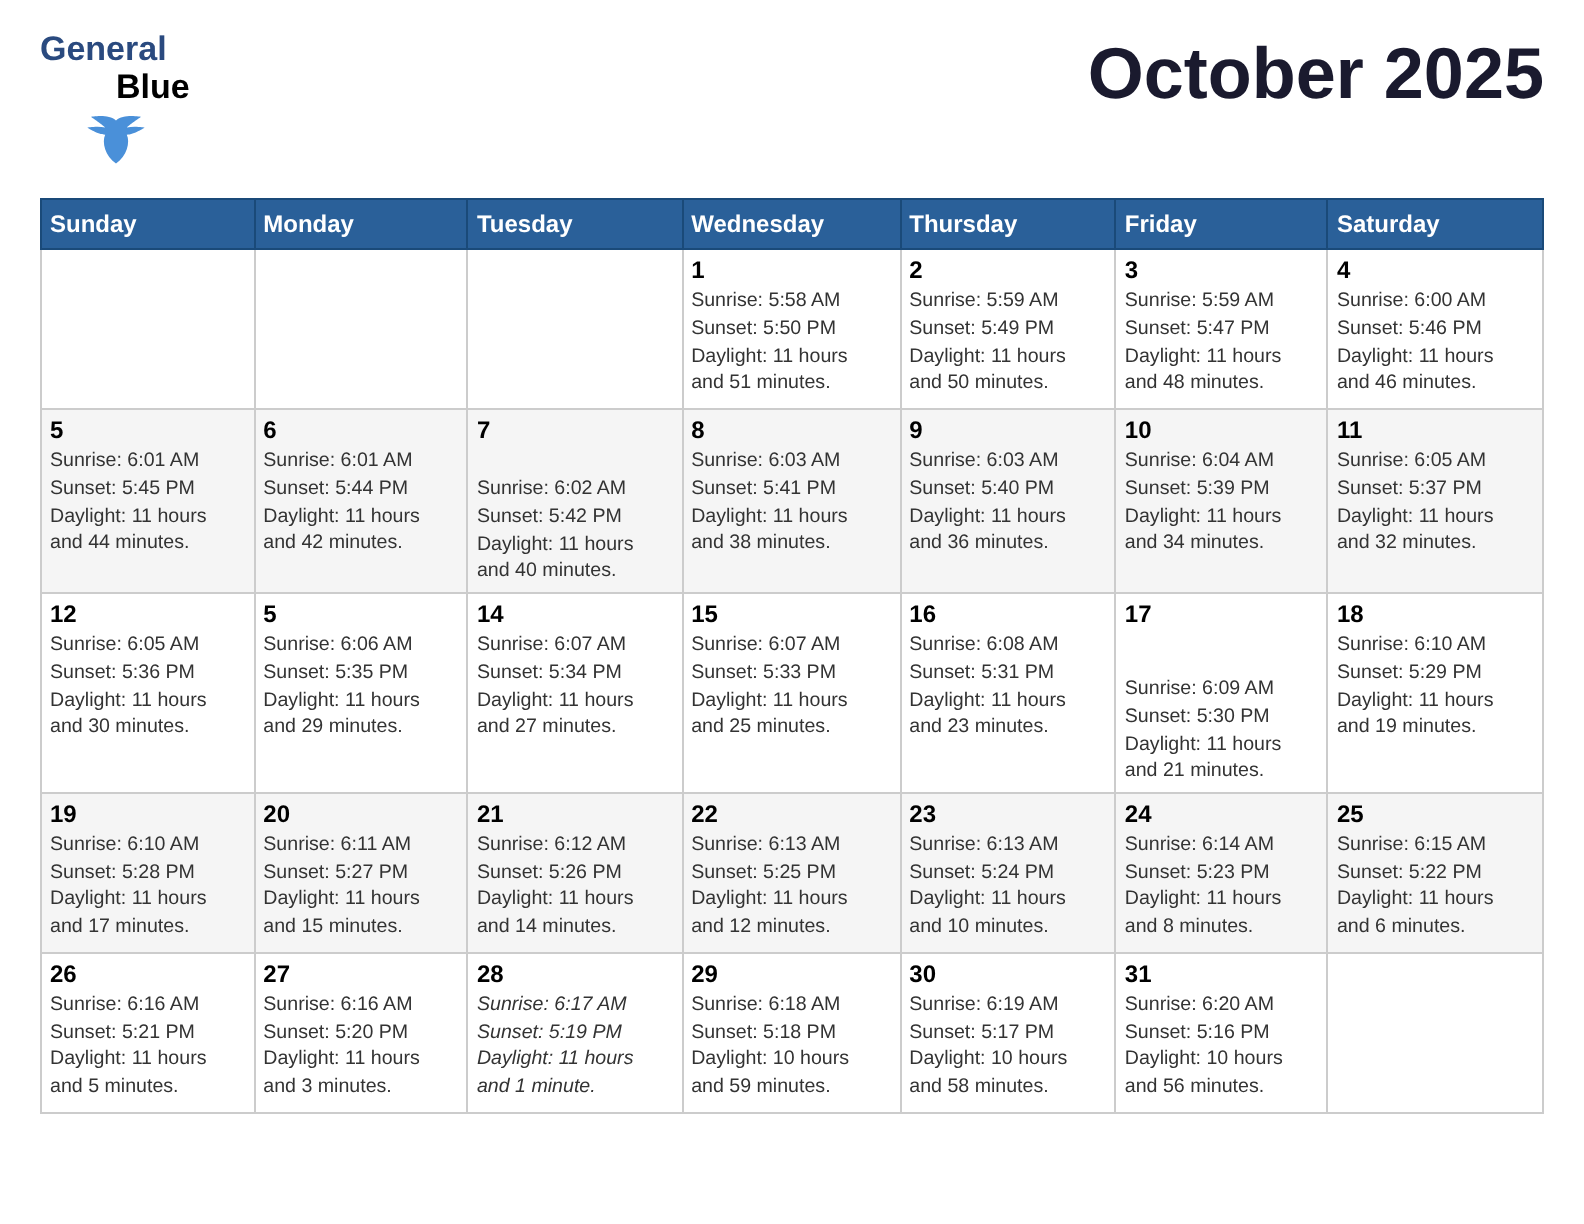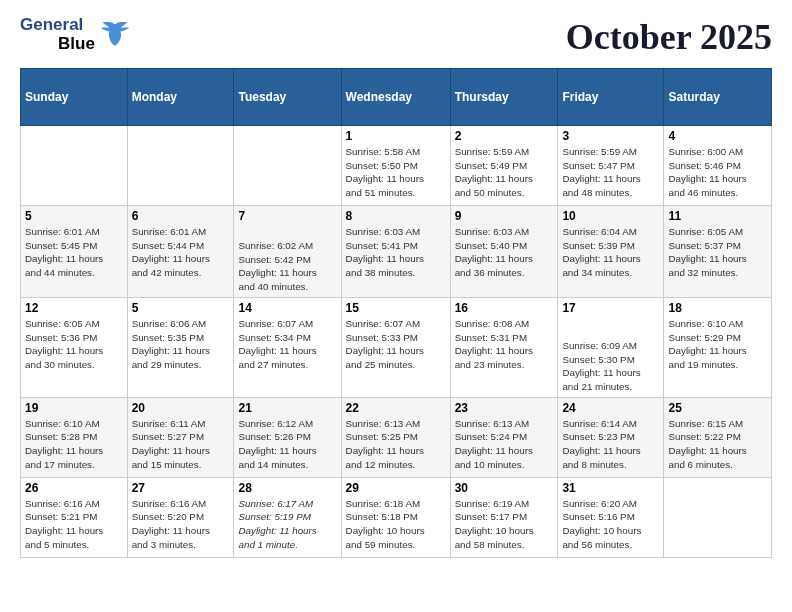--- a/index.html
+++ b/index.html
@@ -15,43 +15,43 @@
       justify-content: space-between;
       align-items: flex-start;
       margin-bottom: 10px;
     }
     .logo {
       display: flex;
       align-items: center;
       font-size: 18px;
       font-weight: bold;
       color: #2a4a7f;
+      flex-direction: column;
     }
     .title-block {
       text-align: center;
-      font-family: Liberation Serif, serif;
     }
     .month-title {
       font-size: 36px;
       font-weight: bold;
       color: #1a1a2e;
     }
     .location {
       font-size: 15px;
       color: #333;
     }
     .calendar {
       width: 100%;
       border-collapse: collapse;
       font-size: 10.5px;
     }
     .calendar thead th {
       background: #2a6099;
       color: #fff;
-      padding: 21px 4px;
+      padding: 5px 4px;
       text-align: left;
       font-size: 12px;
       border: 1px solid #1a4a79;
     }
     .calendar tbody td {
       border: 1px solid #ccc;
       vertical-align: top;
       padding: 3px 4px;
       width: 113px;
       min-height: 80px;

